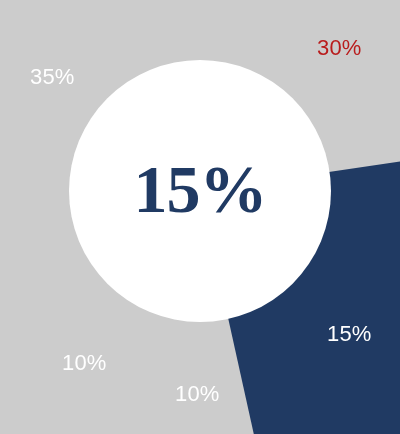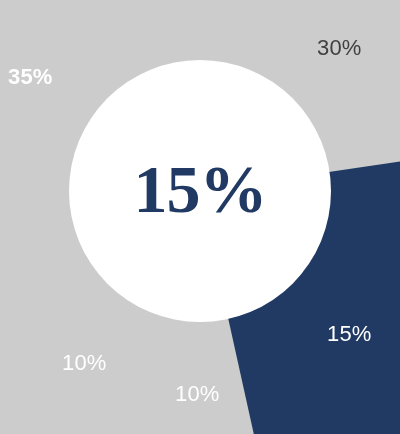--- a/index.html
+++ b/index.html
@@ -63,23 +63,23 @@
 
     <rect x="0" y="0" width="400" height="434" fill="#cccccc"></rect>
 
     <path d="M 200 191 L 410 160 L 410 444 L 256 444 Z" fill="#203a63"></path>
 
     <circle cx="200" cy="191" r="131" fill="#ffffff"></circle>
   </svg>
 
   <div id="center-value" style="color: rgb(32, 58, 99);">15%</div>
 
-  <div class="slice-label" style="left: 8px; top: 66px; color: rgb(255, 255, 255); font-weight: bold;">35%</div>
+  <div class="slice-label" style="left: 30px; top: 66px; color: rgb(255, 255, 255);">35%</div>
 
-  <div class="slice-label" style="left: 317px; top: 37px; color: #404040;">30%</div>
+  <div class="slice-label" style="left: 317px; top: 37px; color: #b91c1c;">30%</div>
 
   <div class="slice-label" style="left: 327px; top: 323px; color: rgb(255, 255, 255);">15%</div>
 
   <div class="slice-label" style="left: 175px; top: 383px; color: rgb(255, 255, 255);">10%</div>
 
   <div class="slice-label" style="left: 62px; top: 352px; color: rgb(255, 255, 255);">10%</div>
 
 </div>
 
 </body></html>

